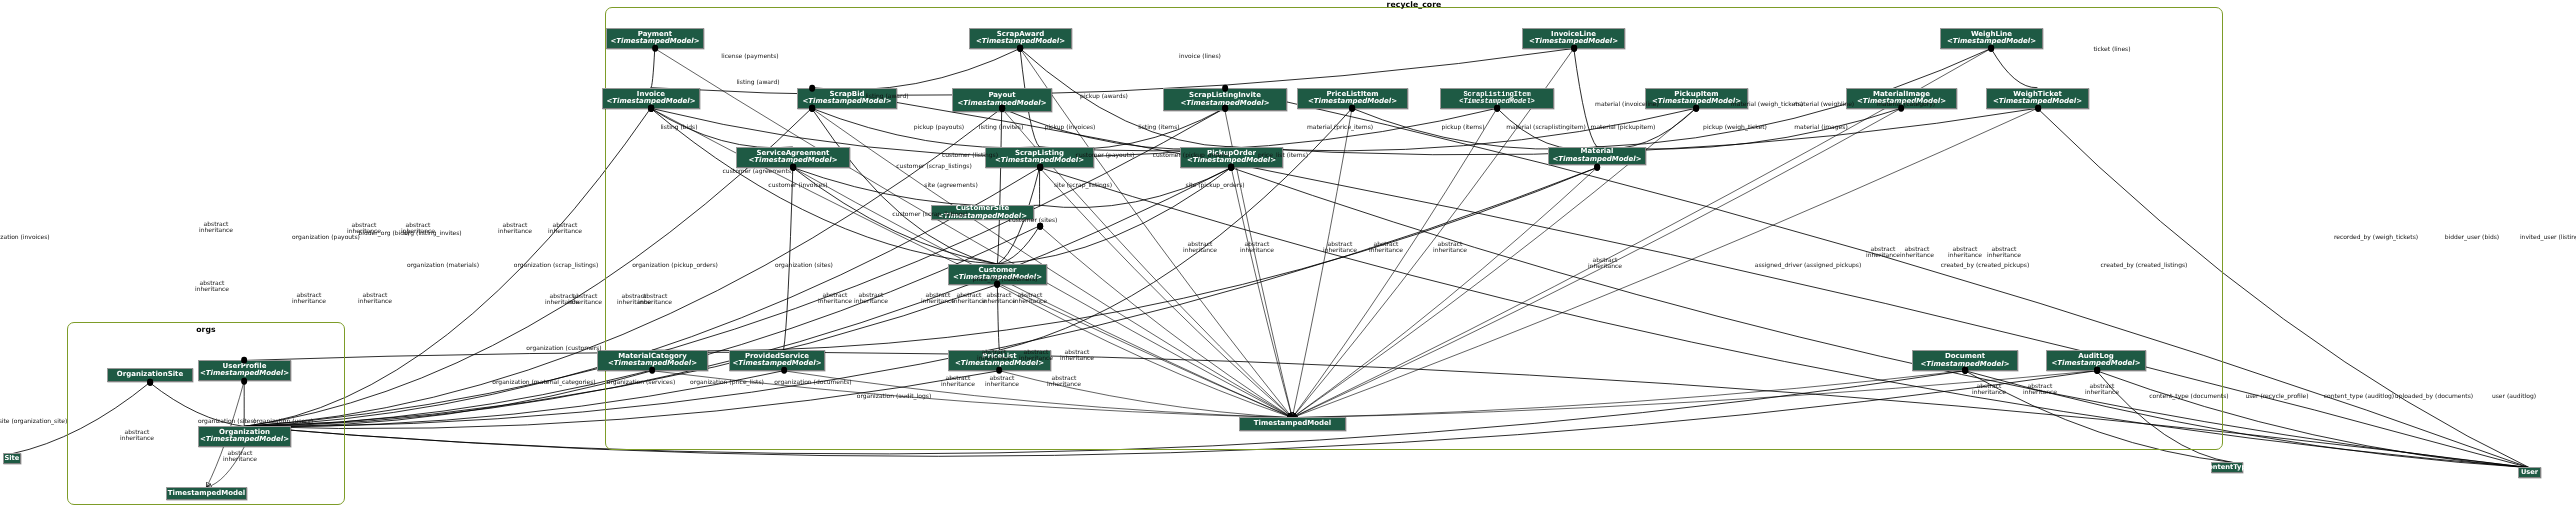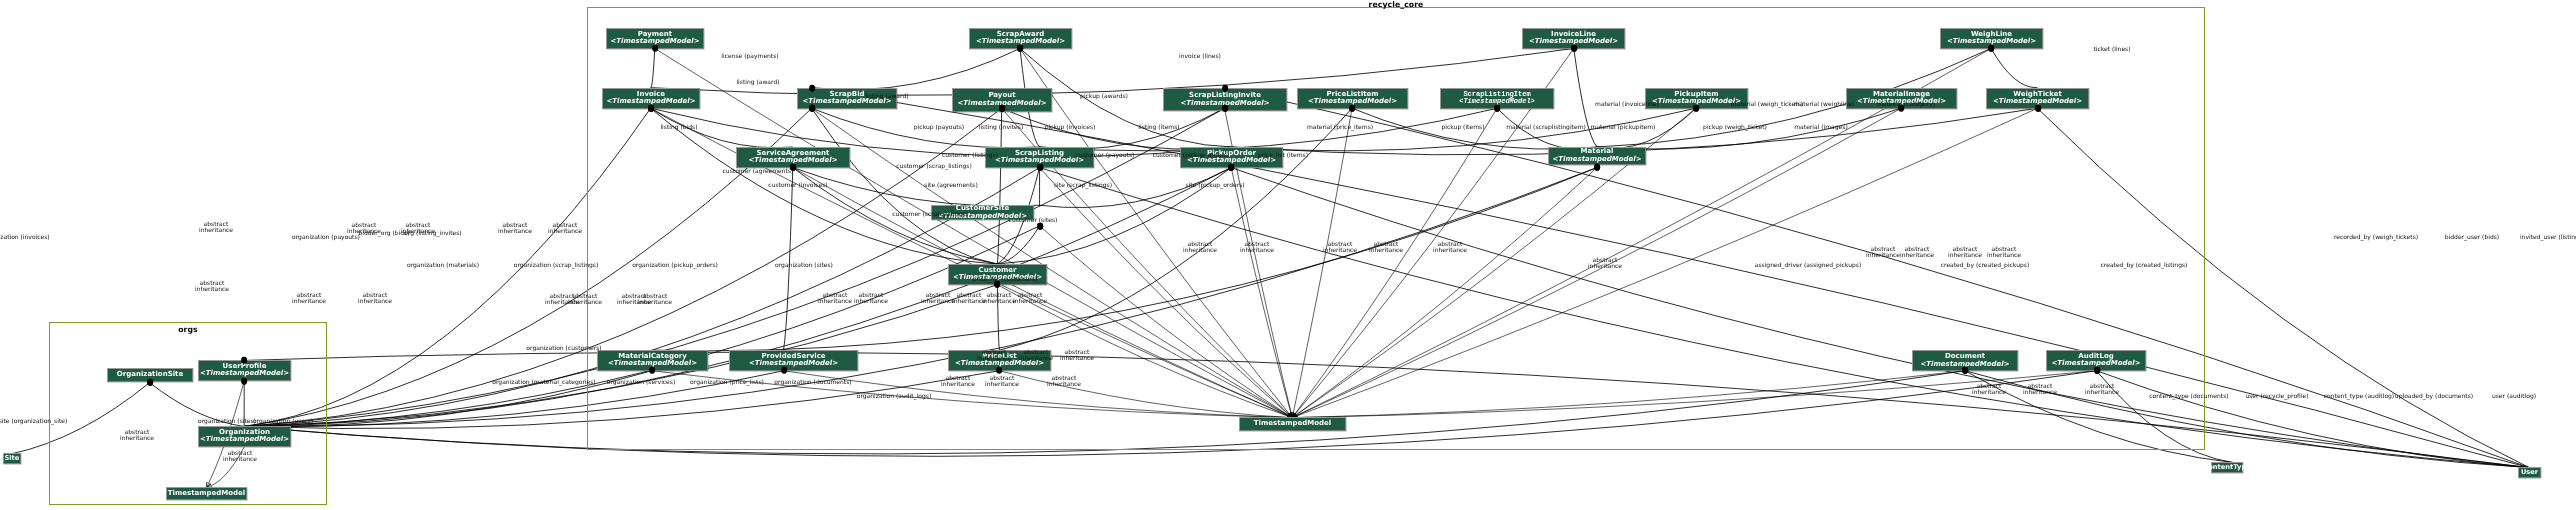--- a/index.html
+++ b/index.html
@@ -1,20 +1,20 @@
 <!DOCTYPE html>
 <html style="font-size:8.2px"><head>
 <meta charset="utf-8">
 <style>
   html,body{margin:0;padding:0;background:#ffffff;}
   body{font-family:"DejaVu Sans","Liberation Sans",sans-serif;}
   #stage{position:relative;width:2805px;height:511px;background:#ffffff;overflow:hidden;}
   #edges{position:absolute;left:0;top:0;width:2805px;height:511px;}
 
-  .cluster{position:absolute;border:0.8px solid #7d9c28;border-radius:0;background:transparent;}
+  .cluster{position:absolute;border:0.8px solid #7d9c28;border-radius:7px;background:transparent;margin-left:18px;}
   .cluster-title{position:absolute;top:2.1px;left:0;width:100%;text-align:center;
     font-size:7.7px;font-weight:bold;color:#000;letter-spacing:0.1px;}
 
   .node{position:absolute;box-sizing:border-box;background:#1e5a44;
     border:1px solid #808080;border-top-color:#9a9a9a;border-left-color:#9a9a9a;
     color:#ffffff;display:flex;flex-direction:column;align-items:center;justify-content:center;
     line-height:1.08;padding:1.5px 3.1px;text-align:center;
     box-shadow:0.5px 0.5px 0 rgba(0,0,0,.35);}
   .node .nm{font-weight:bold;font-size:7px;white-space:nowrap;}
   .node .base{font-style:italic;font-weight:bold;font-size:7px;white-space:nowrap;}
@@ -223,21 +223,21 @@
         <div class="base">&lt;TimestampedModel&gt;</div>
       </div>
       <div class="node" style="left: 948px; top: 264px; width: 99px; height: 20.6px;">
         <div class="nm">Customer</div>
         <div class="base">&lt;TimestampedModel&gt;</div>
       </div>
       <div class="node" style="left: 597px; top: 350px; width: 111px; height: 20.6px;">
         <div class="nm">MaterialCategory</div>
         <div class="base">&lt;TimestampedModel&gt;</div>
       </div>
-      <div class="node" style="left: 729px; top: 350px; width: 129px; height: 20.6px;">
+      <div class="node" style="left: 729px; top: 350px; width: 96px; height: 20.6px;">
         <div class="nm">ProvidedService</div>
         <div class="base">&lt;TimestampedModel&gt;</div>
       </div>
       <div class="node" style="left: 948px; top: 350px; width: 103px; height: 20.6px;">
         <div class="nm">PriceList</div>
         <div class="base">&lt;TimestampedModel&gt;</div>
       </div>
       <div class="node" style="left: 1912px; top: 350px; width: 106px; height: 20.6px; justify-content: space-between;">
         <div class="nm">Document</div>
         <div class="base">&lt;TimestampedModel&gt;</div>

